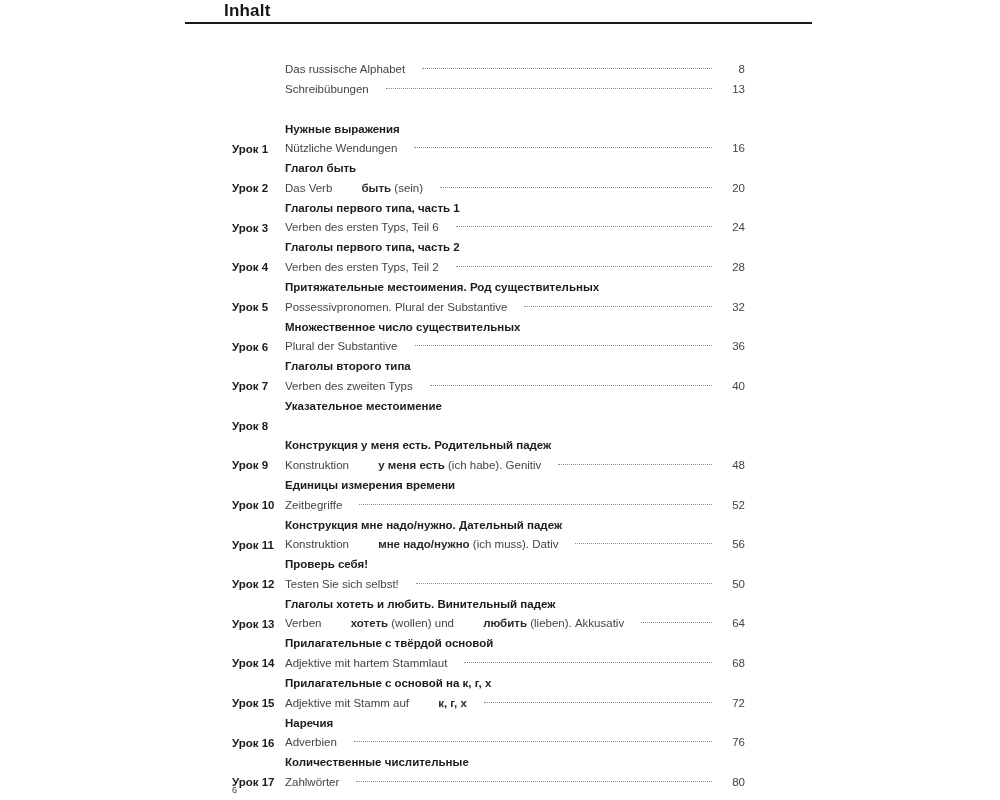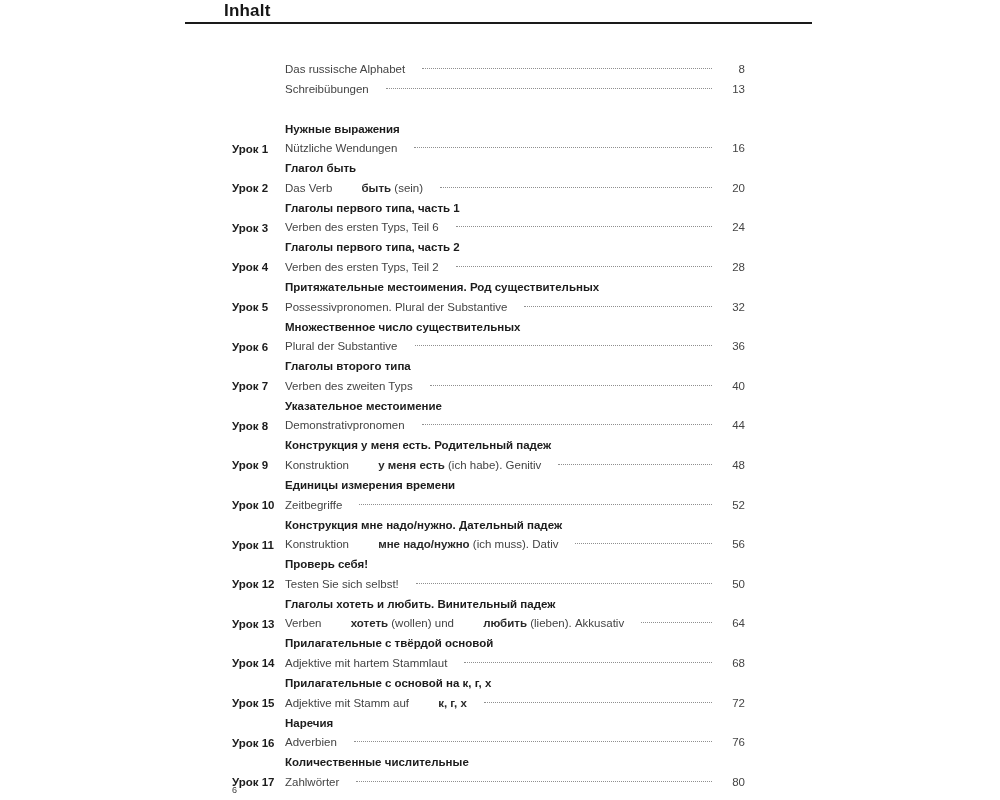--- a/index.html
+++ b/index.html
@@ -215,25 +215,20 @@
         <span class="leader"></span>
         <span class="pagenum">40</span>
       </div>
     </div>
   </div>
 
   <div class="row">
     <div class="label">Урок 8</div>
     <div class="content">
       <div class="line ru">Указательное местоимение</div>
-      <div class="line de">
-        <span>Demonstrativpronomen</span>
-        <span class="leader"></span>
-        <span class="pagenum">44</span>
-      </div>
     </div>
   </div>
 
   <div class="row">
     <div class="label">Урок 9</div>
     <div class="content">
       <div class="line ru">Конструкция у меня есть. Родительный падеж</div>
       <div class="line de">
         <span>Konstruktion <b>у меня есть</b> (ich habe). Genitiv</span>
         <span class="leader"></span>

